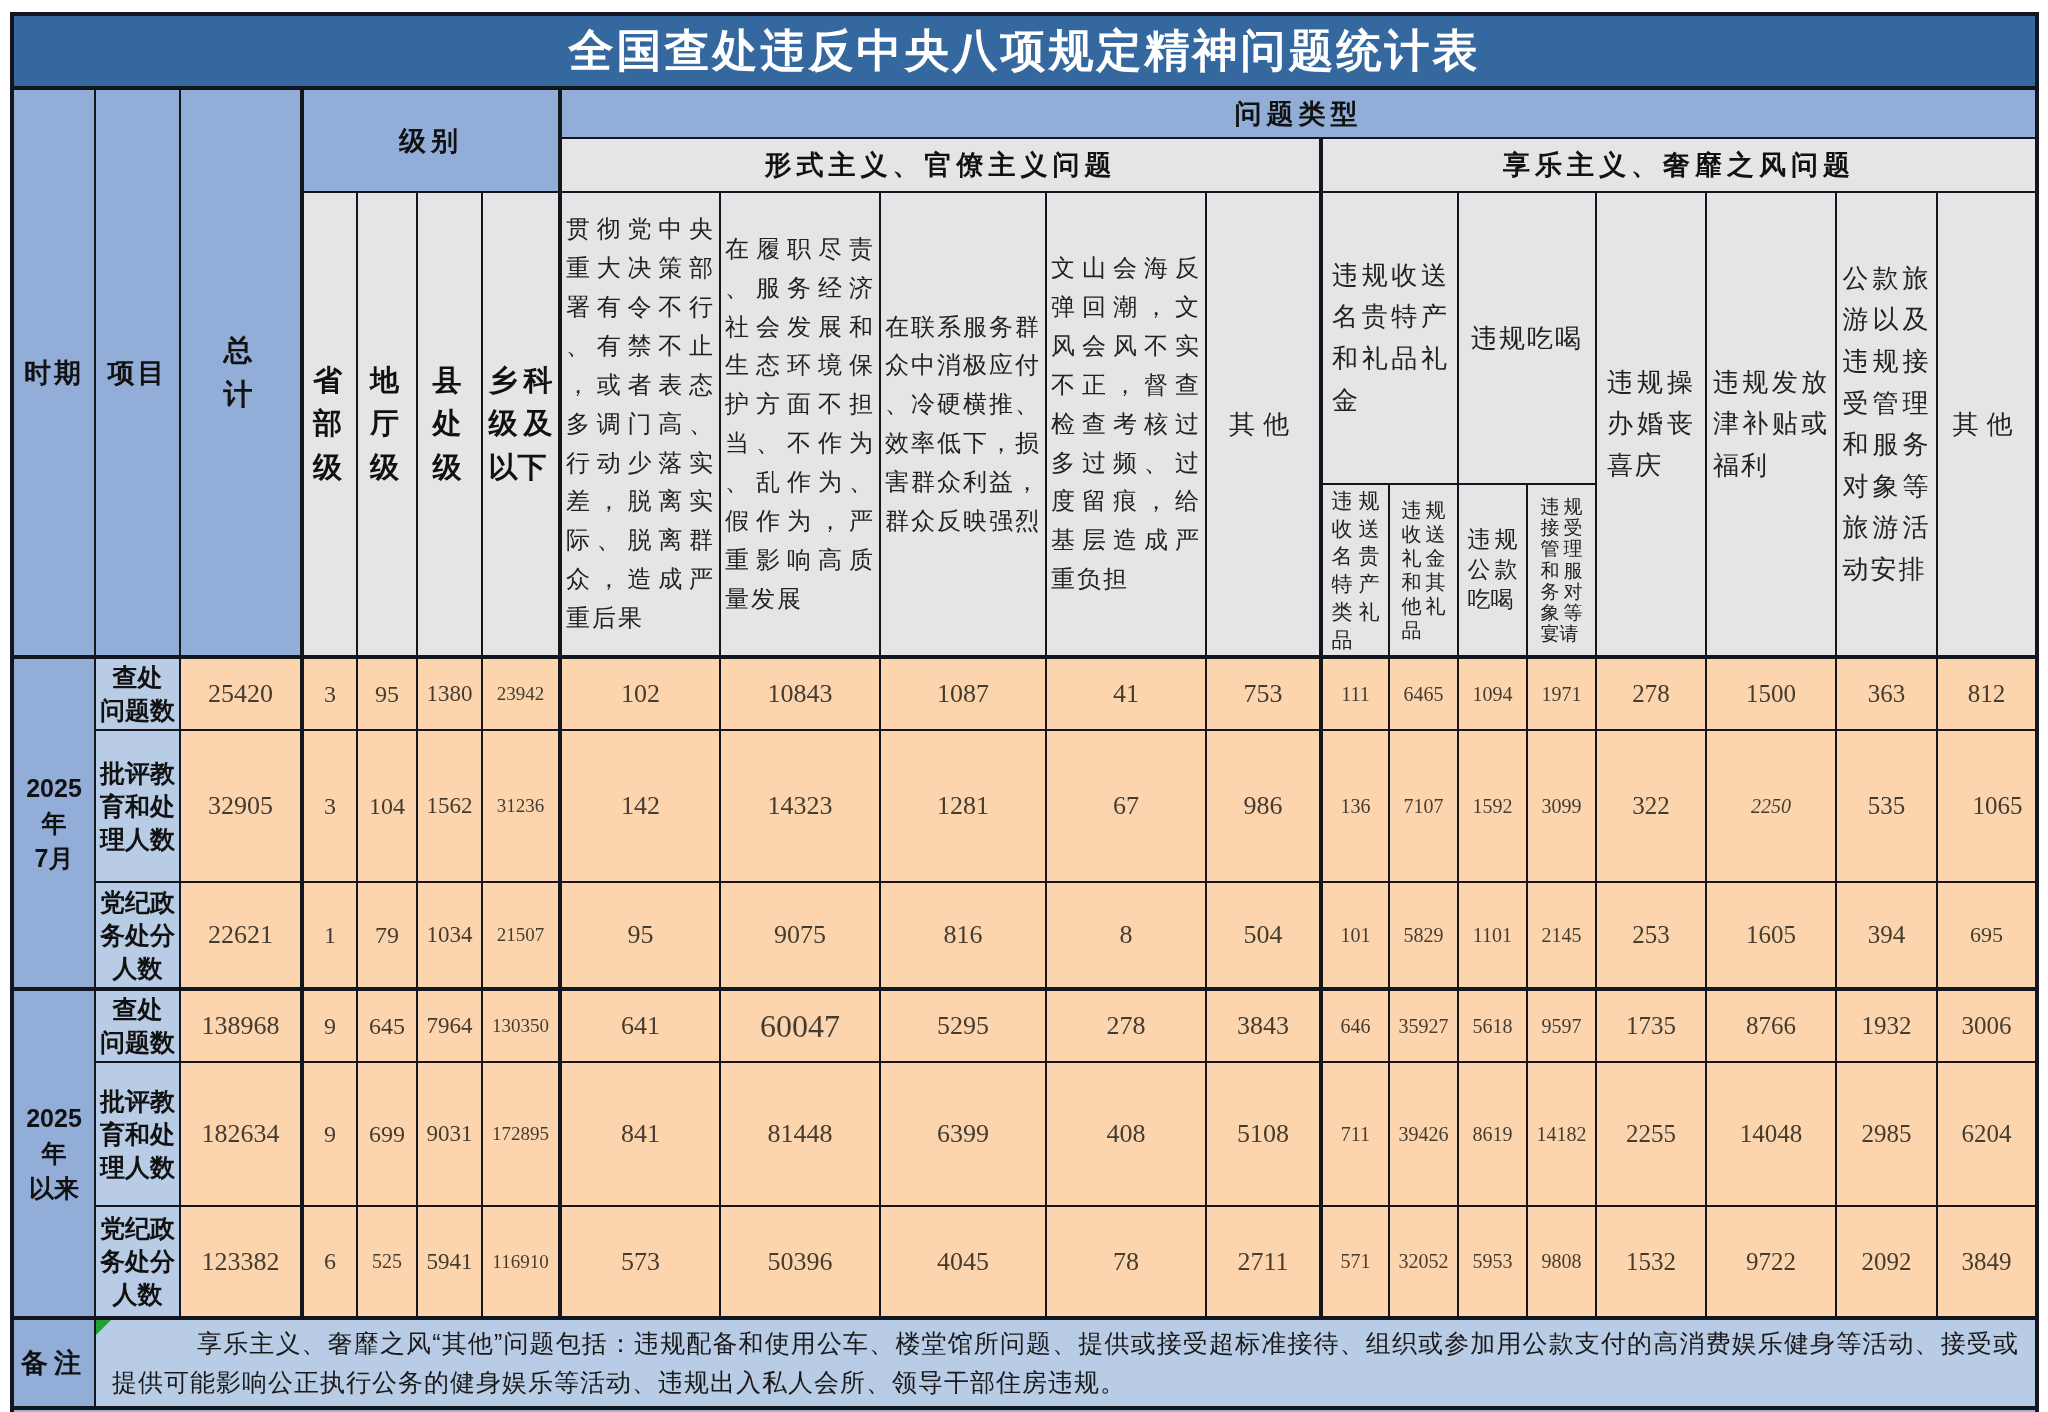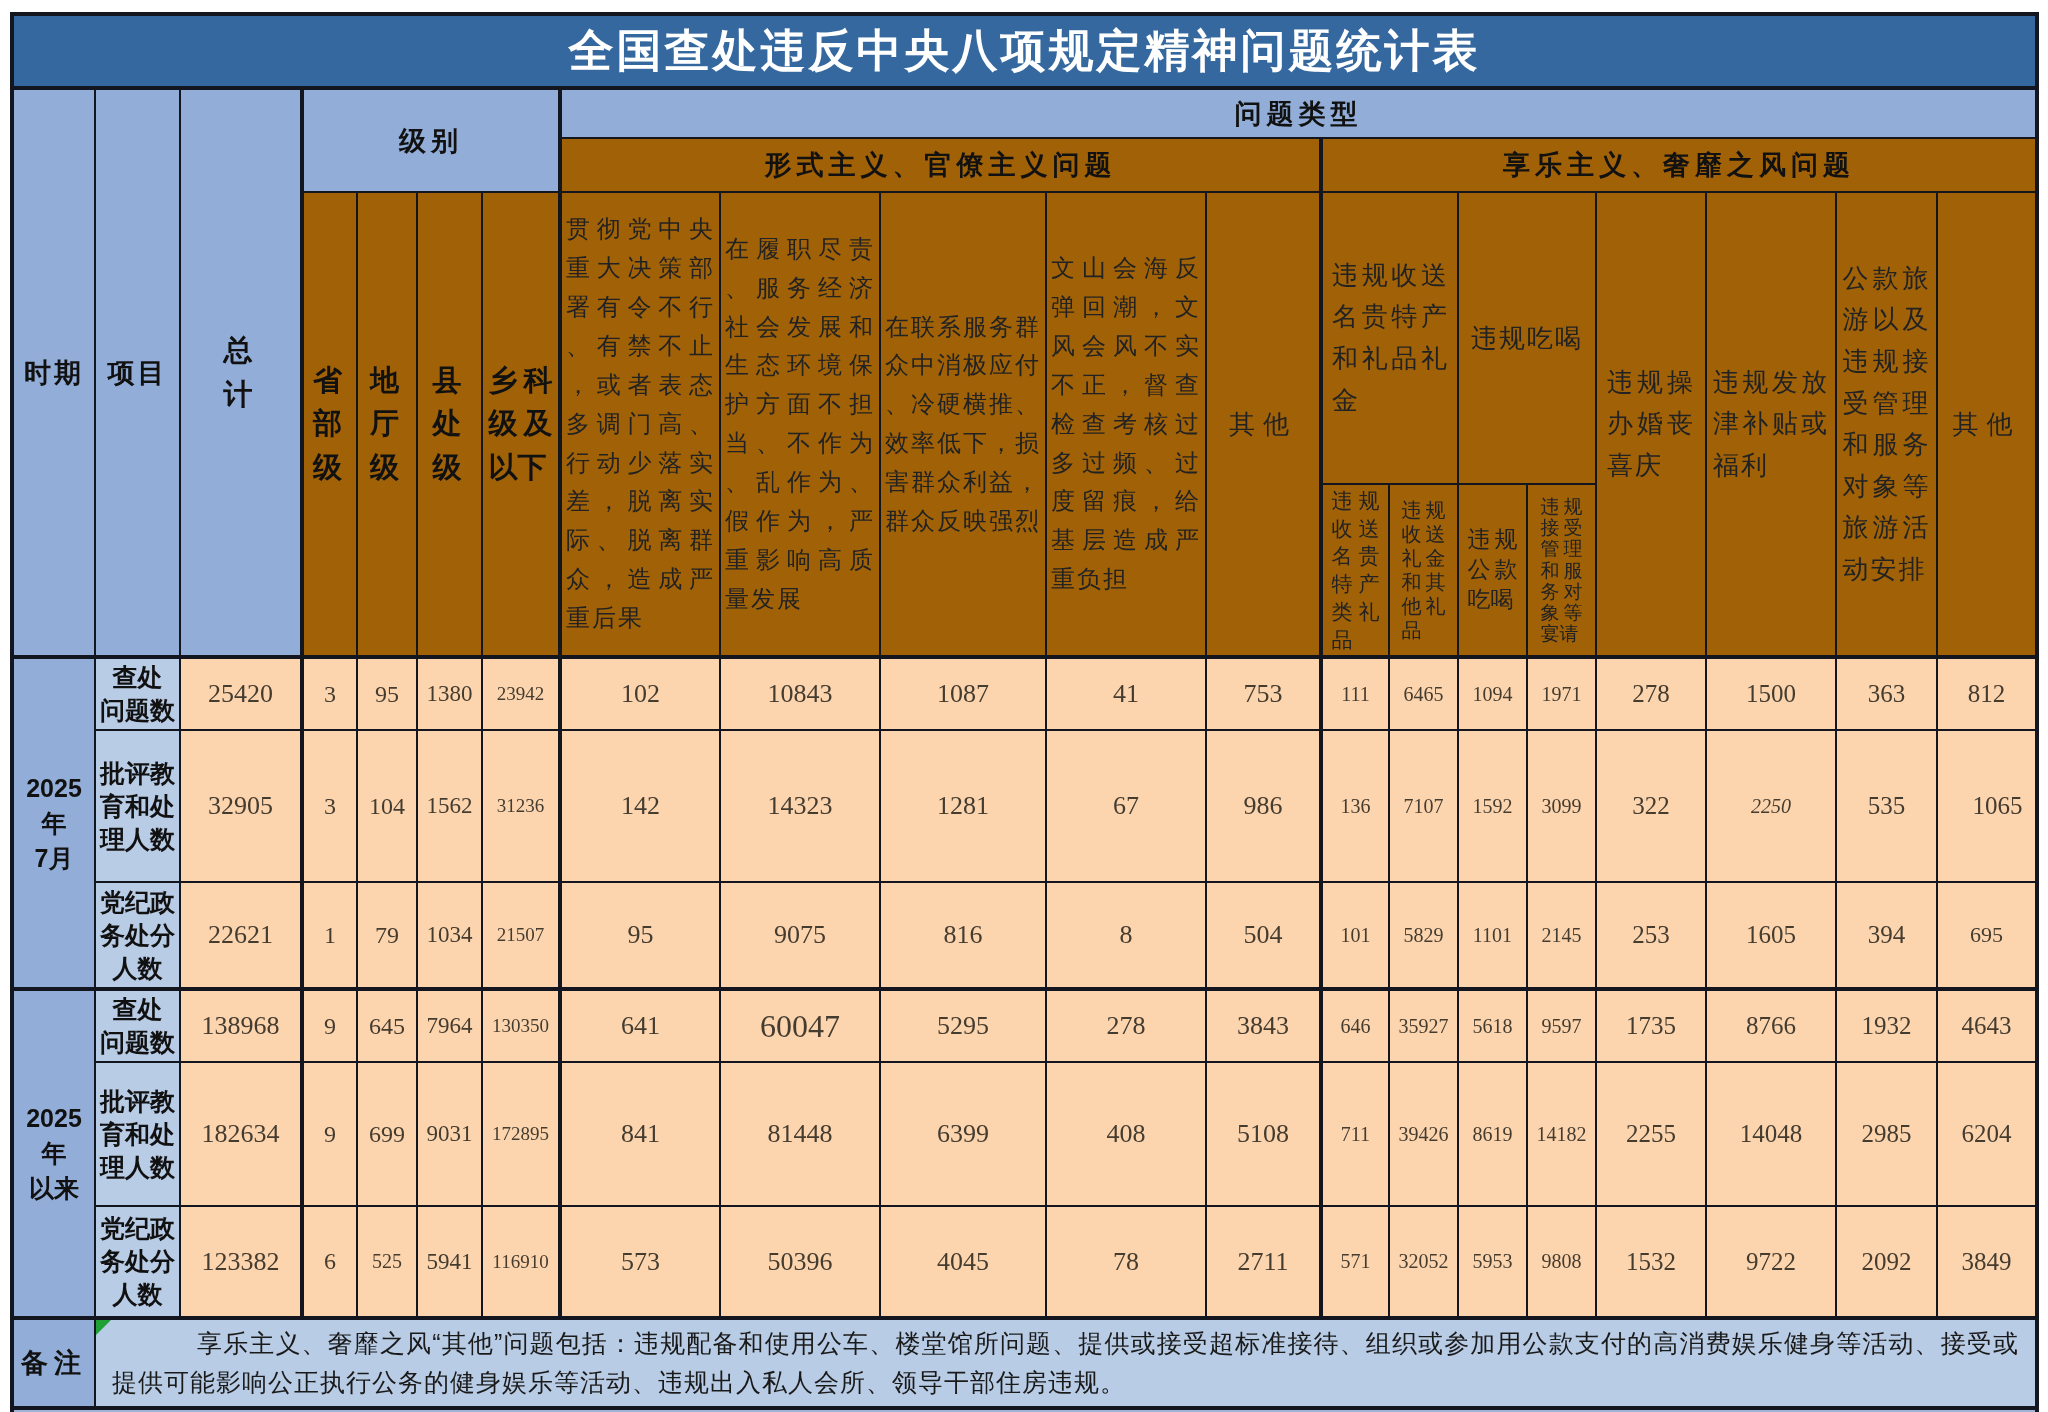--- a/index.html
+++ b/index.html
@@ -16,21 +16,21 @@
   th,td{
     border:2px solid #14161f;text-align:center;vertical-align:middle;
     padding:2px;overflow:hidden;color:#111;
   }
   
   .title{
     background:#35689e;color:#ffffff;font-size:45px;font-weight:bold;letter-spacing:3px;
     font-family:"Liberation Serif","DejaVu Serif",serif;border-bottom:4px solid #14161f;
   }
   .hmed{background:#92aed8;}
-  .hlight{background:#a16207;}
+  .hlight{background:#e5e5e5;}
   .num{background:#fcd5ae;font-family:"Liberation Serif","DejaVu Serif",serif;color:#453c30;}
   
   .bl4{border-left-width:4px;}
   .bt4{border-top-width:4px;}
   
   .h-big{font-size:27px;font-weight:bold;letter-spacing:5px;}
   .h-side{font-size:27px;font-weight:bold;letter-spacing:3px;}
   .lvl{font-size:29px;font-weight:bold;line-height:1.5;}
   .desc{
     font-size:24px;font-weight:400;color:#222;letter-spacing:2px;line-height:1.62;
@@ -249,21 +249,21 @@
         <td class="num bt4" style="font-size: 26px;">5295</td>
         <td class="num bt4" style="font-size: 26px;">278</td>
         <td class="num bt4" style="font-size: 26px;">3843</td>
         <td class="num bl4 bt4" style="font-size: 20px;">646</td>
         <td class="num bt4" style="font-size: 20px;">35927</td>
         <td class="num bt4" style="font-size: 20px;">5618</td>
         <td class="num bt4" style="font-size: 20px;">9597</td>
         <td class="num bt4" style="font-size: 25px;">1735</td>
         <td class="num bt4" style="font-size: 25px;">8766</td>
         <td class="num bt4" style="font-size: 25px;">1932</td>
-        <td class="num bt4" style="font-size: 25px;">4643</td>
+        <td class="num bt4" style="font-size: 25px;">3006</td>
       </tr>
       <tr style="height: 144px;">
         <td class="item">批评教
 育和处
 理人数</td>
         <td class="num" style="font-size: 26px;">182634</td>
         <td class="num bl4" style="font-size: 24px;">9</td>
         <td class="num" style="font-size: 24px;">699</td>
         <td class="num" style="font-size: 23px;">9031</td>
         <td class="num" style="font-size: 19px;">172895</td>

